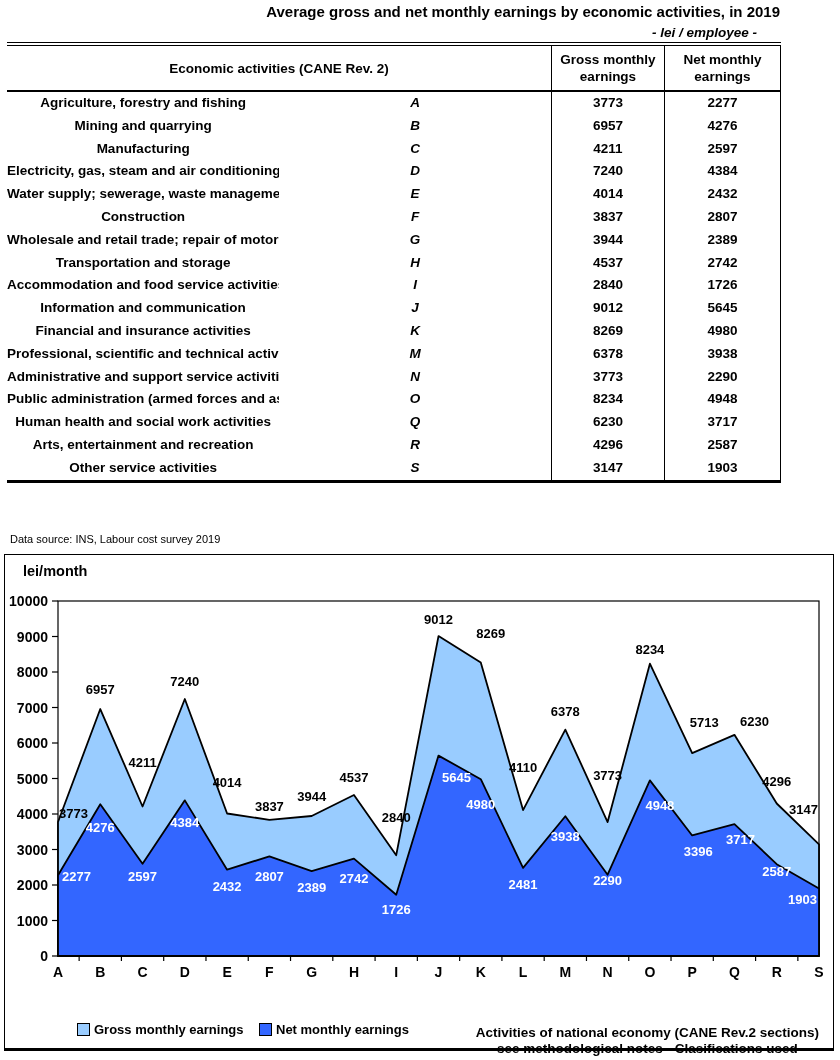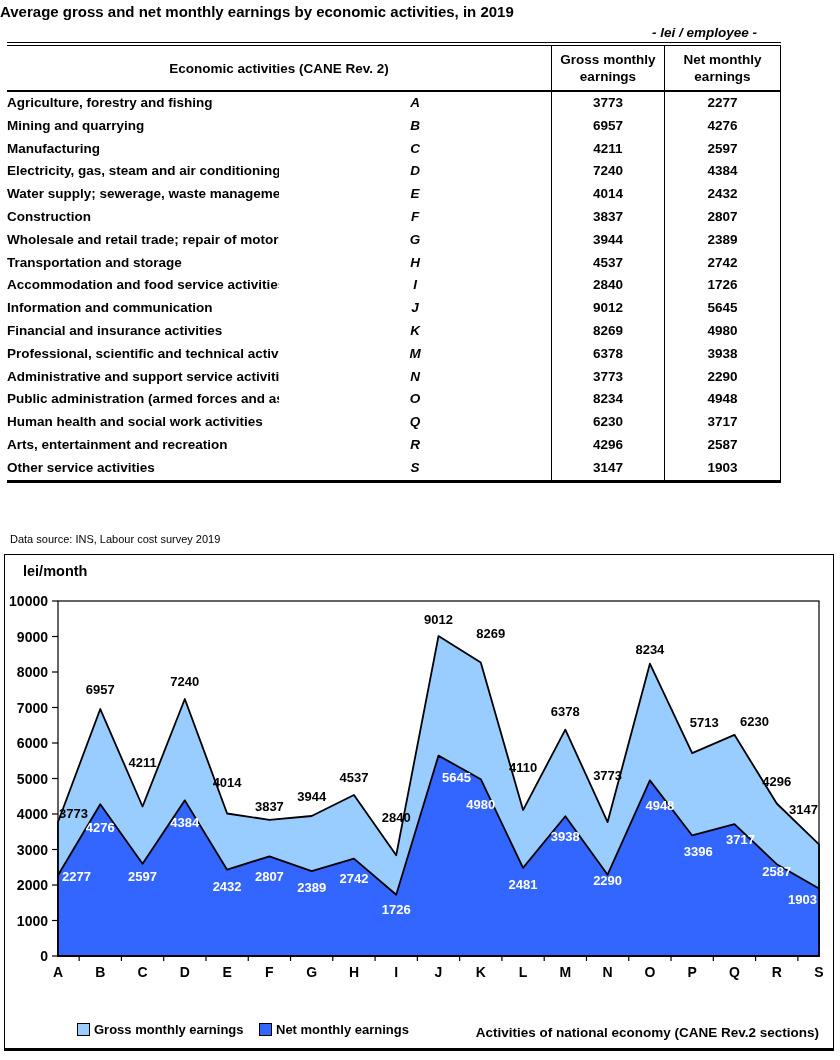--- a/index.html
+++ b/index.html
@@ -1,33 +1,33 @@
 <!DOCTYPE html>
 <html><head>
 <meta charset="utf-8">
 <style>
   html,body{margin:0;padding:0;background:#fff;}
   body{width:840px;height:1060px;position:relative;font-family:"Liberation Sans",sans-serif;color:#000;}
 
-  .page-title{position:absolute;top:3px;left:0;width:780px;text-align:left;
+  .page-title{position:absolute;top:3px;left:0;width:780px;text-align:right;
     font-size:15px;font-weight:bold;}
   .unit-note{position:absolute;top:25px;right:83px;font-size:13.5px;font-style:italic;font-weight:600;}
 
   
   .tbl-wrap{position:absolute;left:7px;top:42px;width:747px;}
   table.earnings{border-collapse:collapse;width:747px;table-layout:fixed;
     border-top:4px double #000;border-bottom:3px solid #000;}
   table.earnings th{font-size:13.5px;font-weight:bold;text-align:center;vertical-align:middle;
     border-bottom:2.5px solid #000;height:44px;line-height:17px;padding:0 4px;}
   th.h-name{width:536px;}
   th.h-gross{width:104px;border-left:1.5px solid #000;}
   th.h-net{width:107px;border-left:1.5px solid #000;border-right:1.5px solid #000;}
   table.earnings td{font-size:13.5px;font-weight:bold;height:22.8px;line-height:22.8px;
     padding:0;white-space:nowrap;overflow:hidden;}
-  td.td-name{padding-left:3px;width:476px;text-align:left;}
+  td.td-name{padding-left:3px;width:476px;text-align:center;}
   td.td-code{width:60px;text-align:center;font-style:italic;}
   td.td-gross{width:104px;text-align:center;border-left:1.5px solid #000;}
   td.td-net{width:107px;text-align:center;border-left:1.5px solid #000;border-right:1.5px solid #000;}
 
   .data-source{position:absolute;left:10px;top:533px;font-size:11px;font-weight:normal;}
 
   
   .figure{position:absolute;left:4px;top:554px;width:830px;height:497px;box-sizing:border-box;
     border:1.5px solid #000;border-bottom:3px solid #000;background:#fff;}
   .y-axis-title{position:absolute;left:18px;top:8px;font-size:14.5px;font-weight:bold;}
@@ -266,20 +266,21 @@
       <text x="602.6111111111111" y="329.705" text-anchor="middle" class="dlbl" fill="#fff">2290</text>
       <text x="654.8888888888889" y="255.346" text-anchor="middle" class="dlbl" fill="#fff">4948</text>
       <text x="693.1666666666666" y="301.442" text-anchor="middle" class="dlbl" fill="#fff">3396</text>
       <text x="735.4444444444445" y="289.04650000000004" text-anchor="middle" class="dlbl" fill="#fff">3717</text>
       <text x="771.7222222222222" y="321.1615" text-anchor="middle" class="dlbl" fill="#fff">2587</text>
       <text x="812" y="349.4435" text-anchor="end" class="dlbl" fill="#fff">1903</text>
     </svg>
   <div class="y-axis-title">lei/month</div>
   <div class="x-axis-title">
     <div>Activities of national economy (CANE Rev.2 sections)</div>
+    <div>- see methodological notes - Clasifications used -</div>
   </div>
   <div class="legend">
     <div class="legend-item" style="left:72px">
       <span class="legend-swatch" id="sw-0" style="background: rgb(153, 204, 255);"></span>
       <span class="legend-label">Gross monthly earnings</span>
     </div>
     <div class="legend-item" style="left:254px">
       <span class="legend-swatch" id="sw-1" style="background: rgb(51, 102, 255);"></span>
       <span class="legend-label">Net monthly earnings</span>
     </div>

